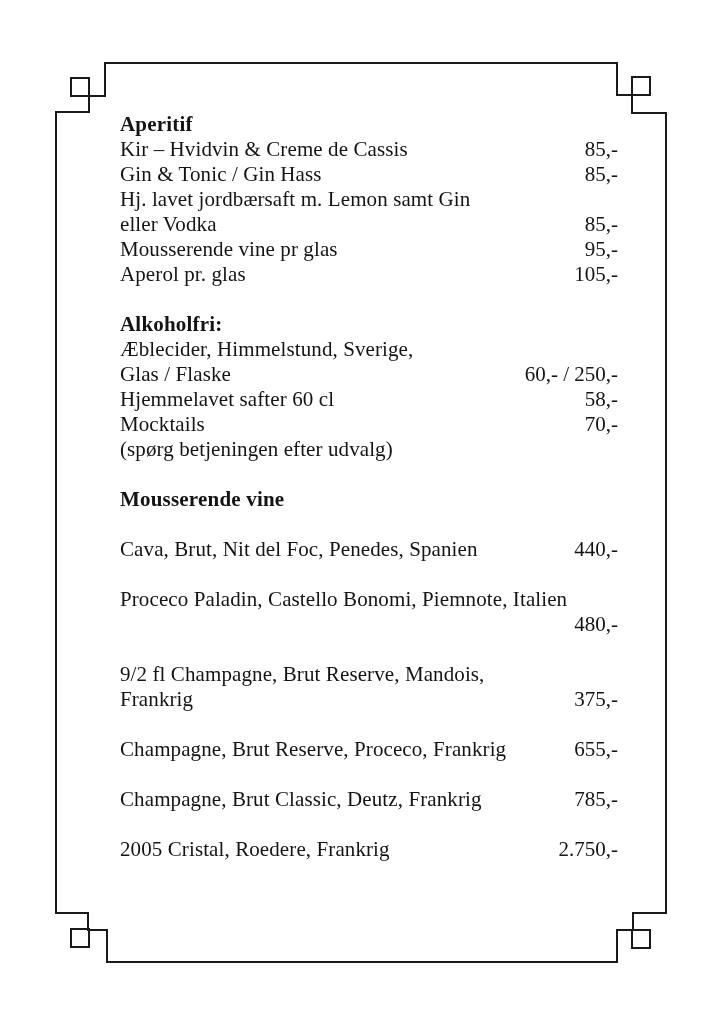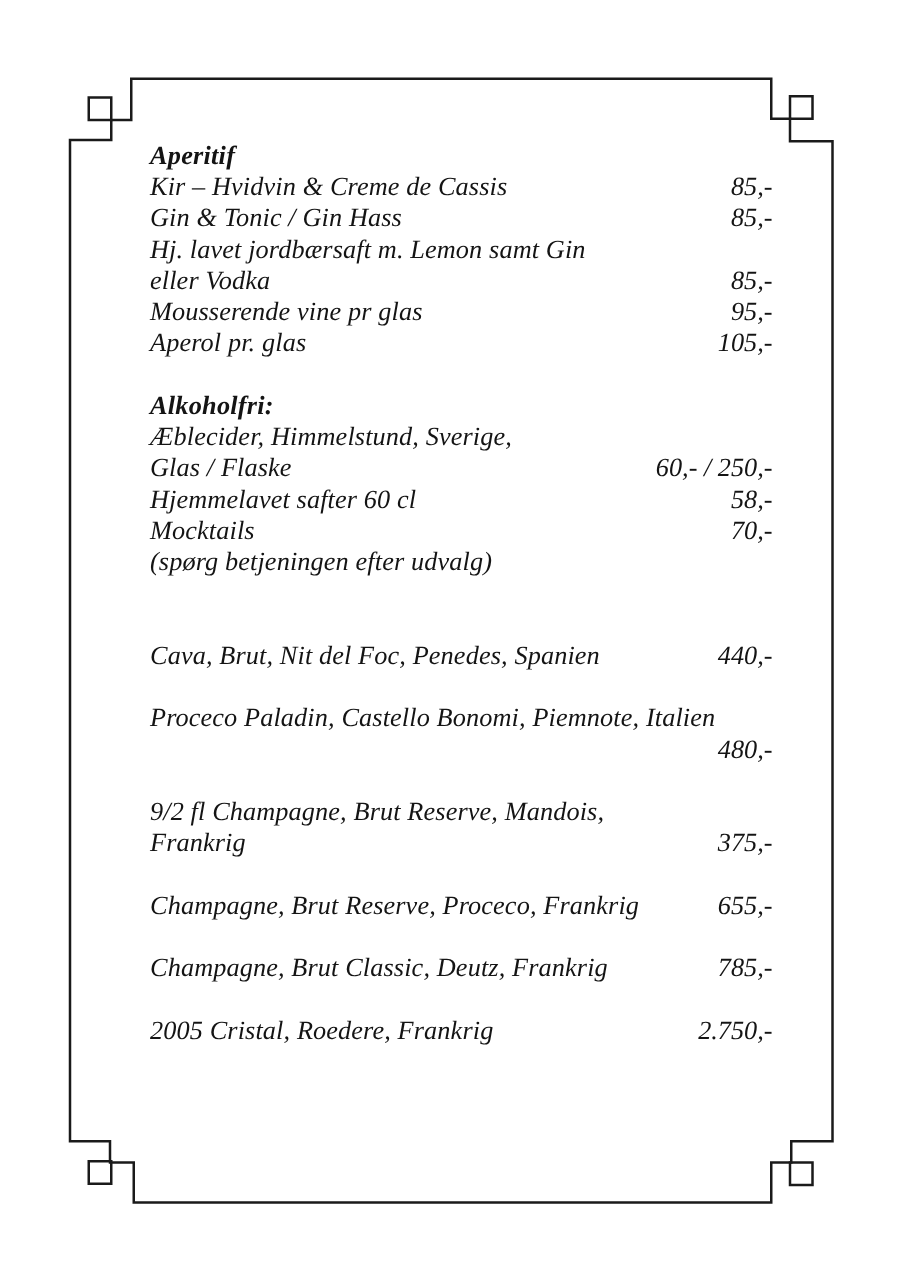--- a/index.html
+++ b/index.html
@@ -17,21 +17,20 @@
     left: 0; top: 0;
     width: 722px; height: 1024px;
   }
   .menu {
     position: absolute;
     left: 120px;
     top: 112px;
     width: 498px;
     font-size: 21px;
     line-height: 25px;
-    font-style: italic;
   }
   .section + .section { margin-top: 25px; }
   .heading {
     font-size: 21px;
     line-height: 25px;
     font-weight: bold;
     margin: 0;
     letter-spacing: 0.2px;
   }
   .menu-line {
@@ -115,20 +114,21 @@
   </div>
 
   <div class="menu-line">
     <span class="item-text">(spørg betjeningen efter udvalg)</span>
     <span class="item-price"></span>
   </div>
 </div>
   </section>
 
   <section class="section">
+    <h2 class="heading">Mousserende vine</h2>
     <div class="lines">
 
   <div class="menu-line">
     <span class="item-text"></span>
     <span class="item-price"></span>
   </div>
 
   <div class="menu-line">
     <span class="item-text">Cava, Brut, Nit del Foc, Penedes, Spanien</span>
     <span class="item-price">440,-</span>

